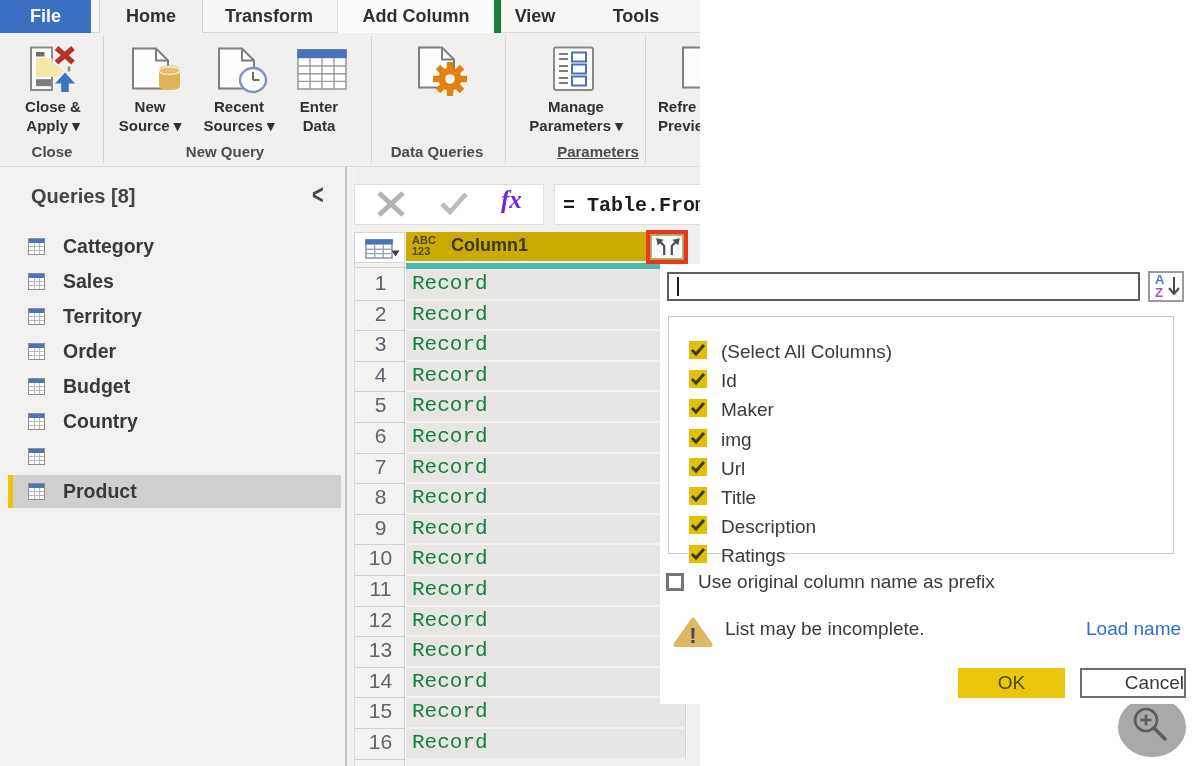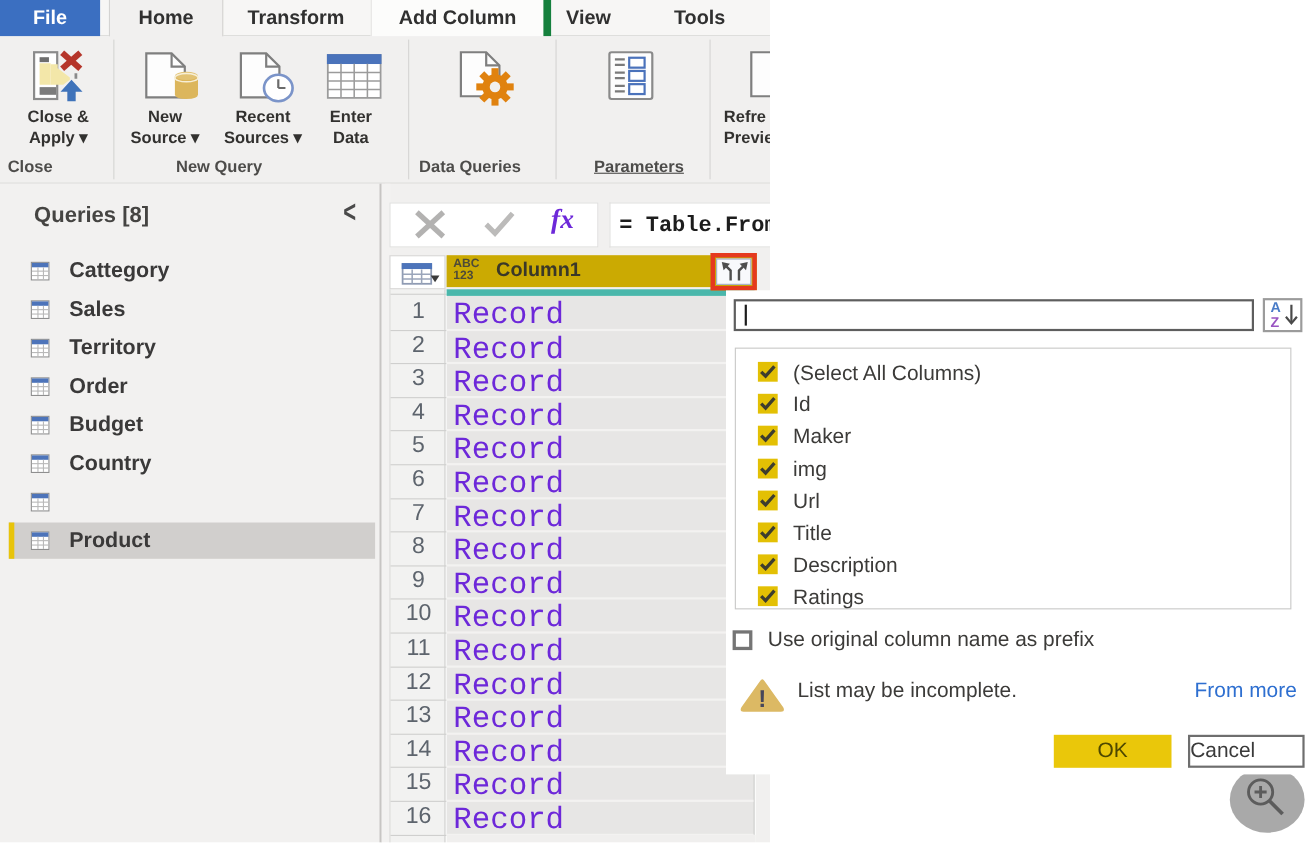--- a/index.html
+++ b/index.html
@@ -9,21 +9,21 @@
   
   #tabstrip{left:0;top:0;width:700px;height:33px;background:#f7f6f5;border-bottom:1px solid #d8d7d6;box-sizing:border-box;}
   .tab{position:absolute;top:0;height:33px;line-height:33px;font-size:18px;font-weight:700;color:#303030;text-align:center;}
   #tab-file{left:0;width:91px;background:#3b6fc1;color:#ffffff;}
   #tab-home{left:99px;width:104px;background:#f1f0ef;height:34px;border-left:1px solid #d4d3d2;border-right:1px solid #d4d3d2;box-sizing:border-box;}
   #tab-addcol{left:337px;width:164px;background:#fcfcfb;border-left:1px solid #e4e3e2;border-right:7px solid #15803d;box-sizing:border-box;}
   
   #ribbon{left:0;top:33px;width:700px;height:134px;background:#f1f0ef;border-bottom:1px solid #dad9d8;box-sizing:border-box;overflow:hidden;}
   .vsep{position:absolute;top:3px;height:127px;width:1px;background:#d5d4d3;}
   .blabel{position:absolute;font-size:15px;font-weight:700;color:#32312f;text-align:center;line-height:19px;white-space:pre;top:64px;}
-  .glabel{position:absolute;top:110px;font-size:15px;font-weight:700;color:#4d4c4a;}
+  .glabel{position:absolute;top:110px;font-size:15px;font-weight:700;color:#4d4c4a;text-align:center;}
   
   #leftpanel{left:0;top:167px;width:345px;height:599px;background:#f2f1f0;border-right:2px solid #c7c5c3;box-sizing:content-box;}
   .qitem{position:absolute;left:63px;font-size:19.5px;font-weight:700;color:#3a3939;line-height:35px;height:35px;}
   .qicon{position:absolute;left:28px;width:17px;height:17px;background:#ffffff;border:1px solid #8f8f8f;box-sizing:border-box;}
   .qicon:before{content:"";position:absolute;left:0;top:0;right:0;height:4px;background:#4d74ba;}
   .qicon .h1{position:absolute;left:0;right:0;top:7px;height:1px;background:#b9b9b9;}
   .qicon .h2{position:absolute;left:0;right:0;top:11px;height:1px;background:#b9b9b9;}
   .qicon .v1{position:absolute;top:4px;bottom:0;left:5px;width:1px;background:#b9b9b9;}
   .qicon .v2{position:absolute;top:4px;bottom:0;left:10px;width:1px;background:#b9b9b9;}
   
@@ -31,43 +31,43 @@
   #fbox1{left:354px;top:184px;width:190px;height:41px;background:#ffffff;border:1px solid #e0dfde;box-sizing:border-box;}
   #fbox2{left:554px;top:184px;width:146px;height:41px;background:#ffffff;border:1px solid #e0dfde;border-right:none;box-sizing:border-box;}
   
   #numcol{left:354px;top:232px;width:51px;height:534px;background:#f2f2f1;border-left:1px solid #dcdbda;border-right:1px solid #cfcfce;box-sizing:border-box;}
   .num{position:absolute;width:51px;text-align:center;font-size:21px;color:#5d646d;}
   .numsep{position:absolute;left:0;width:51px;height:1px;background:#cfcfce;}
   #selcell{left:354px;top:232px;width:51px;height:31px;background:#ffffff;border:1px solid #d6d5d4;box-sizing:border-box;}
   #goldhdr{left:406px;top:232px;width:280px;height:29px;background:#cbaa02;color:#3c3a26;}
   #tealbar{left:406px;top:263px;width:280px;height:6px;background:#4ab7ab;}
   #reccol{left:406px;top:269px;width:280px;height:490px;background:#e7e6e5;border-right:1px solid #cfcfce;box-sizing:border-box;}
-  .rec{position:absolute;left:6px;font-family:"Liberation Mono", monospace;font-size:28px;color:#6d28d9;}
+  .rec{position:absolute;left:6px;font-family:"Liberation Mono", monospace;font-size:21px;color:#15803d;}
   .recsep{position:absolute;left:0;width:279px;height:2px;background:#f3f2f1;}
   
   #expbtn{left:646px;top:230px;width:42px;height:34px;background:#c9a403;border:4px solid #e5391f;box-sizing:border-box;}
   #expbtn .inner{position:absolute;left:1px;top:1px;right:1px;bottom:1px;background:#f8f9fc;border:1px solid #a3abc4;}
   
   #popup{left:660px;top:264px;z-index:2;width:536px;height:440px;background:#ffffff;}
   #searchbox{left:7px;top:8px;width:473px;height:29px;border:2px solid #5e5e5e;background:#ffffff;box-sizing:border-box;}
   #cursor{left:17px;top:13px;width:2px;height:19px;background:#1c1c1c;}
   #azbtn{left:488px;top:7px;width:36px;height:31px;border:2px solid #9b9b9b;background:#ffffff;box-sizing:border-box;}
   #listbox{left:8px;top:52px;width:506px;height:238px;border:1px solid #c8c8c7;background:#ffffff;box-sizing:border-box;}
-  .chkrow{position:absolute;left:0;width:100%;height:29px;}
+  .chkrow{position:absolute;left:0;width:100%;height:29px;margin-top:12px;}
   .chk{position:absolute;left:20px;top:4px;width:18px;height:18px;background:#e3c004;}
   .chk svg{position:absolute;left:1px;top:2px;}
   .chklabel{position:absolute;left:52px;top:0;font-size:19px;font-weight:400;color:#3c3b39;line-height:29px;white-space:nowrap;}
   #prefixrow{left:6px;top:309px;height:20px;width:520px;}
   #prefixbox{left:0px;top:0px;width:18px;height:18px;border:3px solid #757575;background:#ffffff;box-sizing:border-box;}
   #prefixlabel{left:32px;top:-2px;font-size:19px;font-weight:400;color:#3c3b39;white-space:nowrap;}
   #warnrow{left:12px;top:352px;width:520px;height:32px;}
   #warntext{left:53px;top:2px;font-size:19px;font-weight:400;color:#3c3b39;white-space:nowrap;}
   #loadmore{left:414px;top:2px;font-size:19px;font-weight:400;color:#2e6fd0;white-space:nowrap;}
   #okbtn{left:298px;top:404px;width:107px;height:30px;background:#eac70a;text-align:center;line-height:30px;font-size:19px;font-weight:400;color:#4e4800;}
-  #cancelbtn{left:420px;top:404px;width:106px;height:30px;background:#ffffff;border:2px solid #6e6e6e;box-sizing:border-box;text-align:left;line-height:26px;font-size:19px;font-weight:400;color:#3a3a3a;}
+  #cancelbtn{left:420px;top:404px;width:106px;height:30px;background:#ffffff;border:2px solid #6e6e6e;box-sizing:border-box;text-align:right;line-height:26px;font-size:19px;font-weight:400;color:#3a3a3a;}
   
   #magbtn{left:1118px;top:697px;z-index:1;width:68px;height:60px;border-radius:50%;background:#a9a9a9;}
 </style>
 </head>
 <body>
 
 <div class="abs" id="tabstrip"></div>
 <div class="tab" id="tab-file">File</div>
 <div class="tab" id="tab-home">Home</div>
 <div class="tab" style="left:224px;width:90px;">Transform</div>
@@ -81,20 +81,22 @@
   <div class="vsep" style="left:505px;"></div>
   <div class="vsep" style="left:645px;"></div>
   <div class="blabel" style="left:8px;width:90px;">Close &amp;
 Apply ▾</div>
   <div class="blabel" style="left:105px;width:90px;">New
 Source ▾</div>
   <div class="blabel" style="left:194px;width:90px;">Recent
 Sources ▾</div>
   <div class="blabel" style="left:274px;width:90px;">Enter
 Data</div>
+  <div class="blabel" style="left:518px;width:116px;">Manage
+Parameters ▾</div>
   <div class="blabel" style="left:658px;width:60px;text-align:left;">Refre
 Previe</div>
   <div class="glabel" style="left:7px;width:90px;">Close</div>
   <div class="glabel" style="left:160px;width:130px;">New Query</div>
   <div class="glabel" style="left:381px;width:112px;">Data Queries</div>
   <div class="glabel" style="left:540px;width:116px;text-decoration:underline;">Parameters</div>
 
   <svg width="700" height="134" viewBox="0 0 700 134" style="position:absolute;left:0;top:0;">
 
     <rect x="31" y="14.5" width="21" height="42.5" fill="#ffffff" stroke="#8b8b8b" stroke-width="2"></rect>
@@ -419,21 +421,21 @@
   <div class="abs" id="prefixrow">
     <div class="abs" id="prefixbox"></div>
     <div class="abs" id="prefixlabel">Use original column name as prefix</div>
   </div>
   <div class="abs" id="warnrow">
     <svg width="44" height="32" viewBox="0 0 44 32">
       <path d="M19 3 Q21 0 23 3 L40 27 Q42 31 38 31 L4 31 Q0 31 2 27 Z" fill="#dcb964"></path>
       <text x="21" y="27" text-anchor="middle" font-size="22" font-weight="bold" fill="#47475a">!</text>
     </svg>
     <div class="abs" id="warntext">List may be incomplete.</div>
-    <div class="abs" id="loadmore">From more</div>
+    <div class="abs" id="loadmore">Load name</div>
   </div>
   <div class="abs" id="okbtn">OK</div>
   <div class="abs" id="cancelbtn">Cancel</div>
 </div>
 
 <div class="abs" id="magbtn">
   <svg width="68" height="60" viewBox="0 0 68 60">
     <circle cx="28" cy="23" r="11" fill="none" stroke="#5c5c5c" stroke-width="2.6"></circle>
     <line x1="22.5" y1="23" x2="33.5" y2="23" stroke="#5c5c5c" stroke-width="2.6"></line>
     <line x1="28" y1="17.5" x2="28" y2="28.5" stroke="#5c5c5c" stroke-width="2.6"></line>

